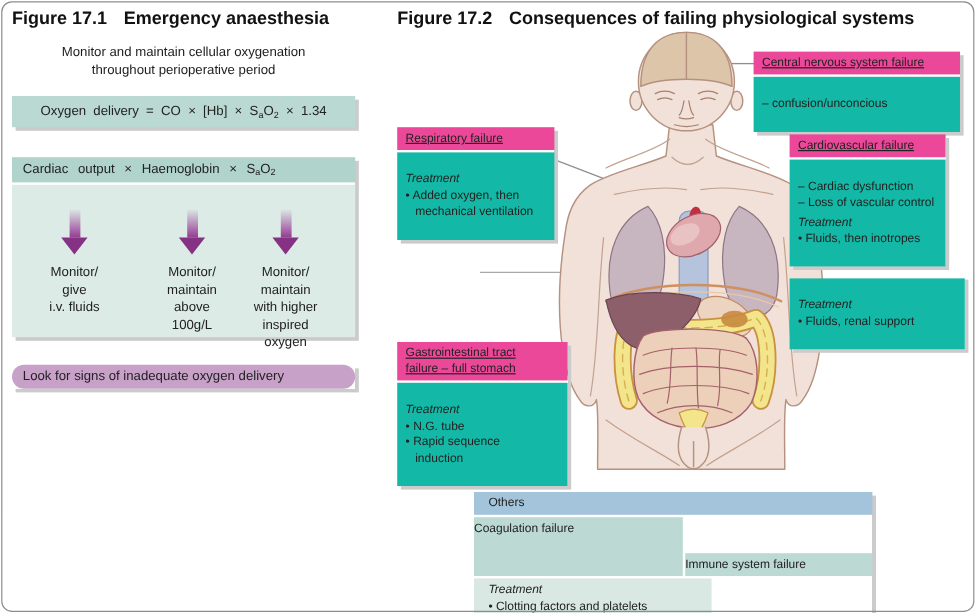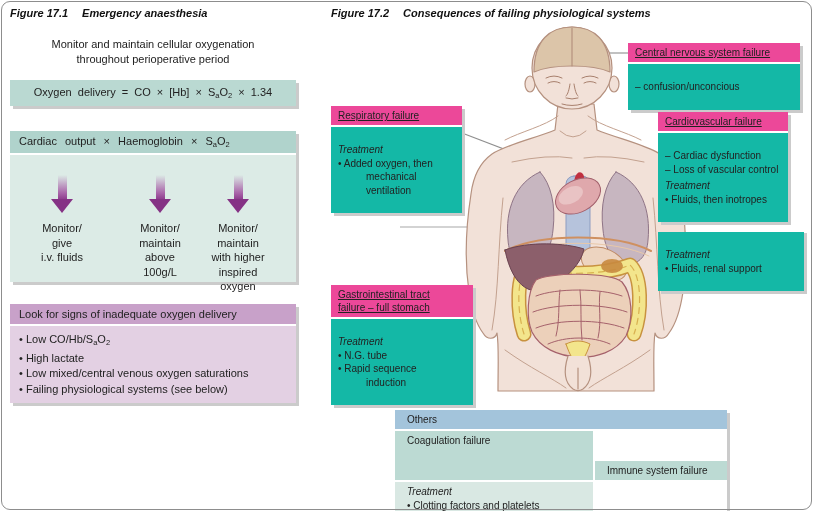--- a/index.html
+++ b/index.html
@@ -1,47 +1,47 @@
 <!DOCTYPE html>
 <html><head>
 <meta charset="utf-8">
 <style>
   html,body{margin:0;padding:0;background:#fff;}
   .stage{position:relative;width:813px;height:511px;background:#fff;overflow:hidden;
          font-family:"Liberation Sans","DejaVu Sans",sans-serif;color:#222;
          -webkit-font-smoothing:antialiased;}
   .frame{position:absolute;inset:1px;border:1.5px solid #8d8d8d;border-radius:9px;pointer-events:none;}
   .abs{position:absolute;}
-  .caption{font-size:11px;font-weight:bold;color:#111;white-space:nowrap;font-style:italic;}
+  .caption{font-size:15px;font-weight:bold;color:#111;white-space:nowrap;}
   .caption .cap-title{margin-left:14px;}
   .intro{font-size:11px;line-height:15px;text-align:center;color:#1c1c1c;}
   .shadowbox{box-shadow:3px 3px 0 #cbcbcb;}
   
   .oxybox{background:#bad9d2;display:flex;align-items:center;justify-content:center;
           font-size:11px;word-spacing:3px;white-space:nowrap;}
   .sub{font-size:7.5px;vertical-align:-2px;word-spacing:0;}
   .bigbox .hd{background:#b0d3cc;padding:4px 9px;font-size:11px;word-spacing:5px;white-space:nowrap;}
   .bigbox .bd{background:#dcebe6;margin-top:2px;position:relative;}
-  .purplebox .hd{background:#c8a1c9;padding:4px 9px;font-size:11px;white-space:nowrap;}
+  .purplebox .hd{background:#c8a1c9;padding:4px 9px;font-size:11px;white-space:nowrap;border-radius:10px;}
   .purplebox .bd{background:#e3d0e3;margin-top:2px;padding:6px 9px;font-size:11px;line-height:15.5px;}
   .arrow{position:absolute;width:22px;top:20px;}
   .arrow .shaft{width:9px;height:24px;margin:0 auto;background:linear-gradient(#dcebe6,#a964a9 75%,#8f3f8f);}
   .arrow .head{width:0;height:0;margin:0 auto;border-left:11px solid transparent;
                border-right:11px solid transparent;border-top:14px solid #853285;}
   .ccol{position:absolute;top:66px;width:92px;text-align:center;font-size:11px;line-height:14.5px;}
   
   .cb .hd{background:#ec4899;padding:3px 7px;font-size:10px;line-height:13px;text-decoration:underline;}
   .cb .bd{background:#14b8a6;margin-top:2px;padding:16px 7px;font-size:10px;line-height:13.5px;}
   .treat{font-style:italic;}
   .mt{margin-top:3px;}
-  .cont{padding-left:8px;margin-left:20px;}
+  .cont{padding-left:8px;}
   
   .band-blue{background:#a3c4db;padding:4px 12px;font-size:10px;}
   .row2{display:flex;gap:2px;margin-top:2px;}
-  .cell-h{background:#bcdad3;padding:3px 12px;font-size:10px;line-height:13px;}
+  .cell-h{background:#bcdad3;padding:3px 0;font-size:10px;line-height:13px;}
   .cell-b{background:#d9e8e3;padding:3px 12px;font-size:10px;line-height:13.5px;}
   .c1{flex:0 0 174px;}
   .c2{flex:1 1 auto;margin-top:30px;}
   svg{display:block;}
 </style>
 </head>
 <body>
 
 <div class="stage">
 
@@ -184,28 +184,20 @@
         <div>maintain</div>
         <div>with higher</div>
         <div>inspired</div>
         <div>oxygen</div>
       </div>
     </div>
   </div>
 
   <div class="abs purplebox shadowbox" style="left:10px;top:304px;width:286px">
     <div class="hd">Look for signs of inadequate oxygen delivery</div>
-    <div class="bd">
-      <div>
-        <span>• Low CO/Hb/S</span><span class="sub">a</span><span>O</span><span class="sub">2</span>
-      </div>
-      <div>• High lactate</div>
-      <div>• Low mixed/central venous oxygen saturations</div>
-      <div>• Failing physiological systems (see below)</div>
-    </div>
   </div>
 
   <div class="abs caption" style="left:331px;top:7px">
     <span>Figure 17.2</span><span class="cap-title">Consequences of failing physiological systems</span>
   </div>
 
   <div class="abs cb shadowbox" style="left:628px;top:43px;width:172px">
     <div class="hd">Central nervous system failure</div>
     <div class="bd">
       <div>– confusion/unconcious</div>

